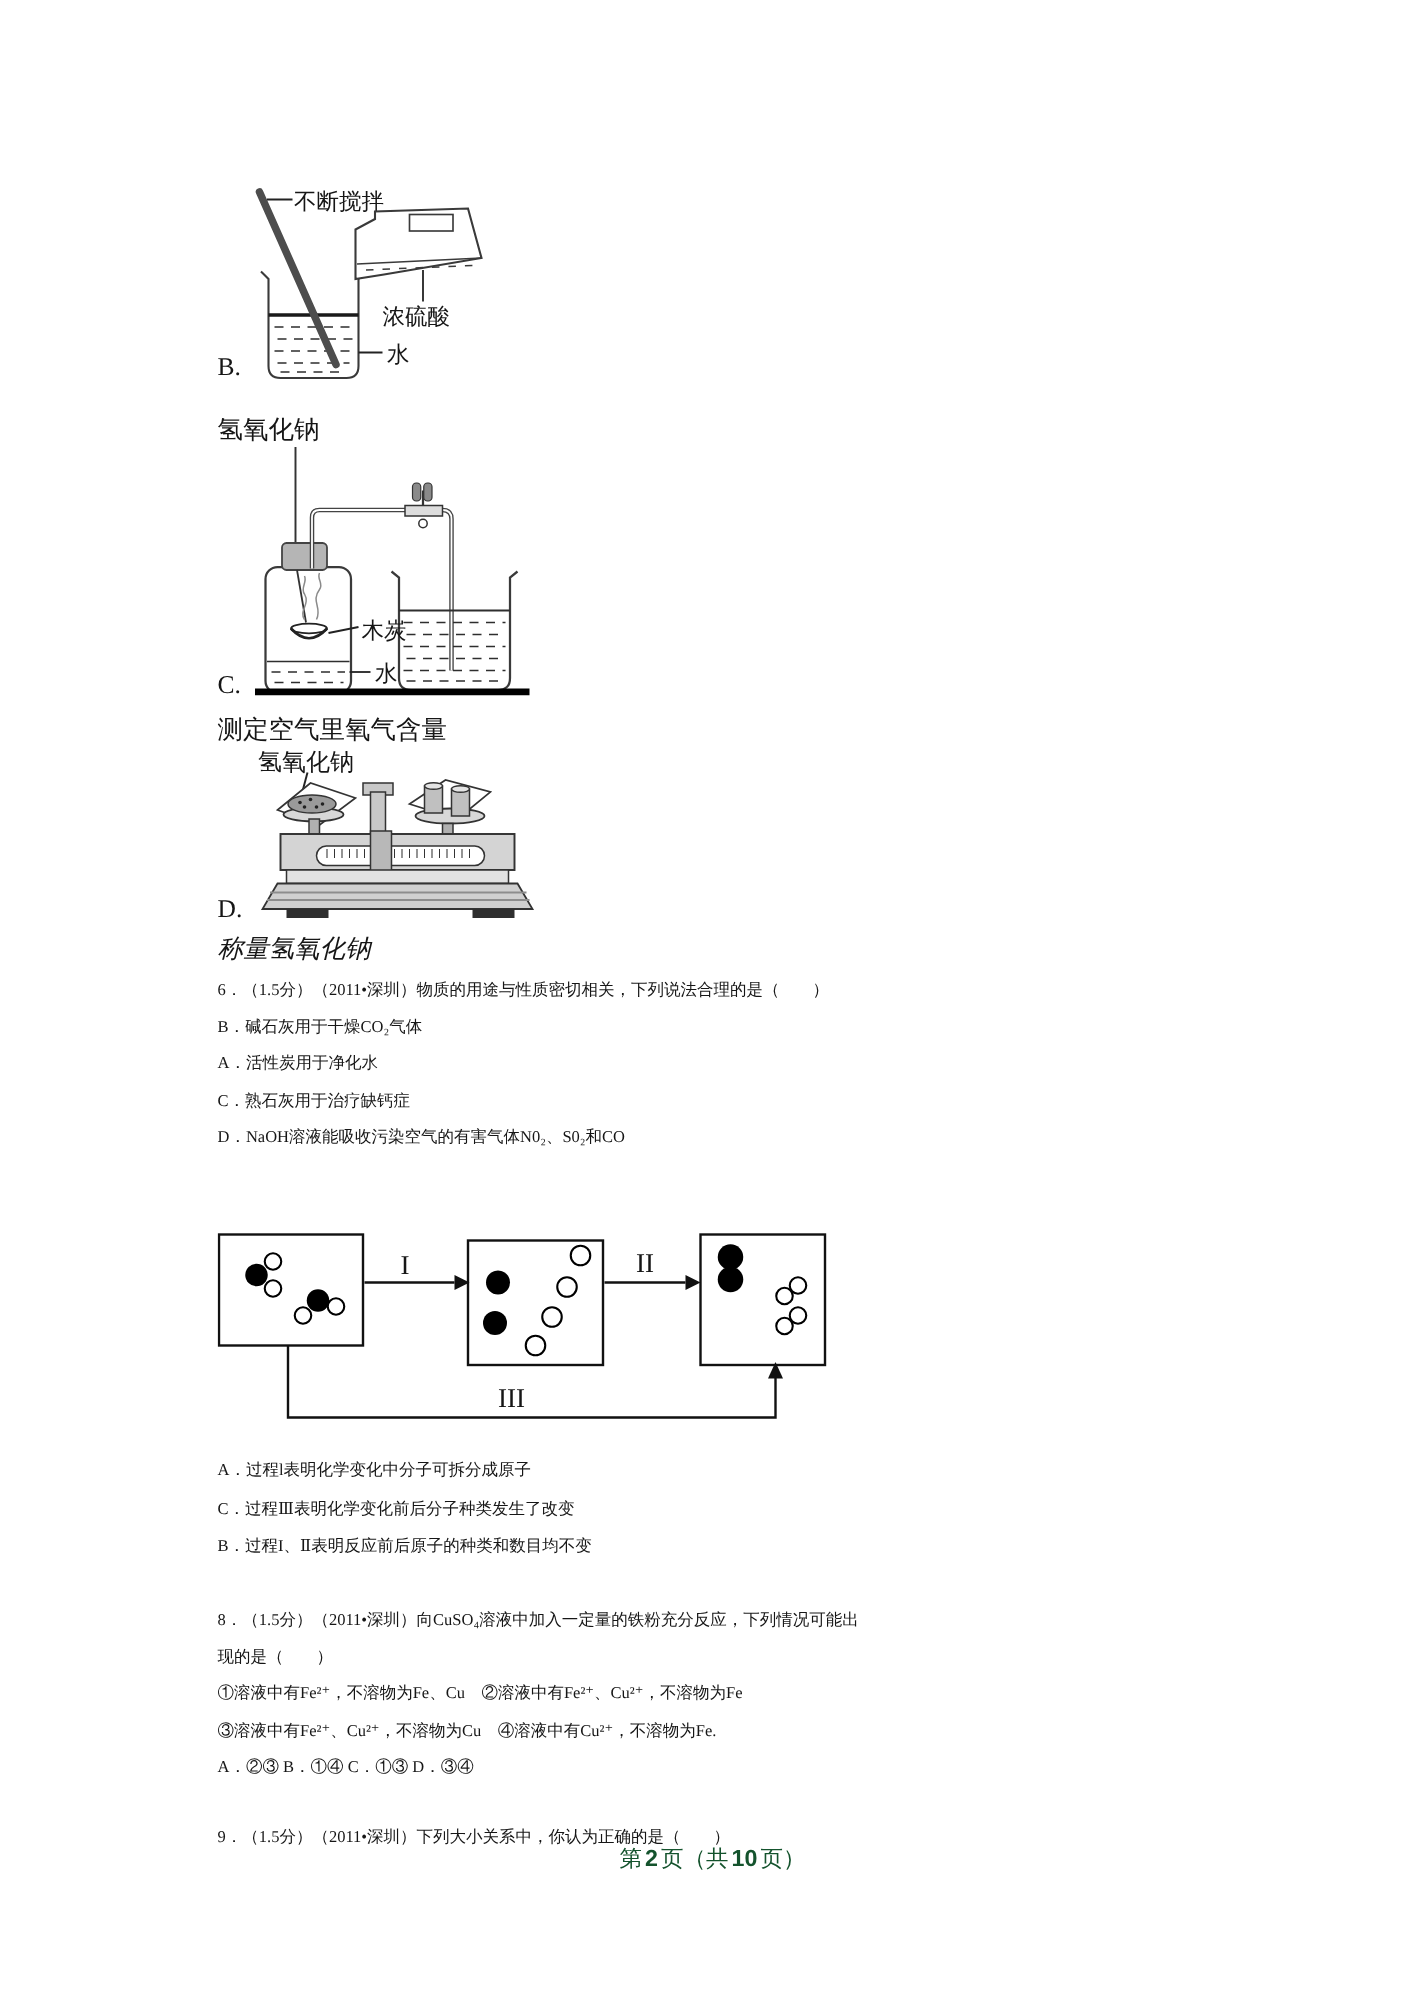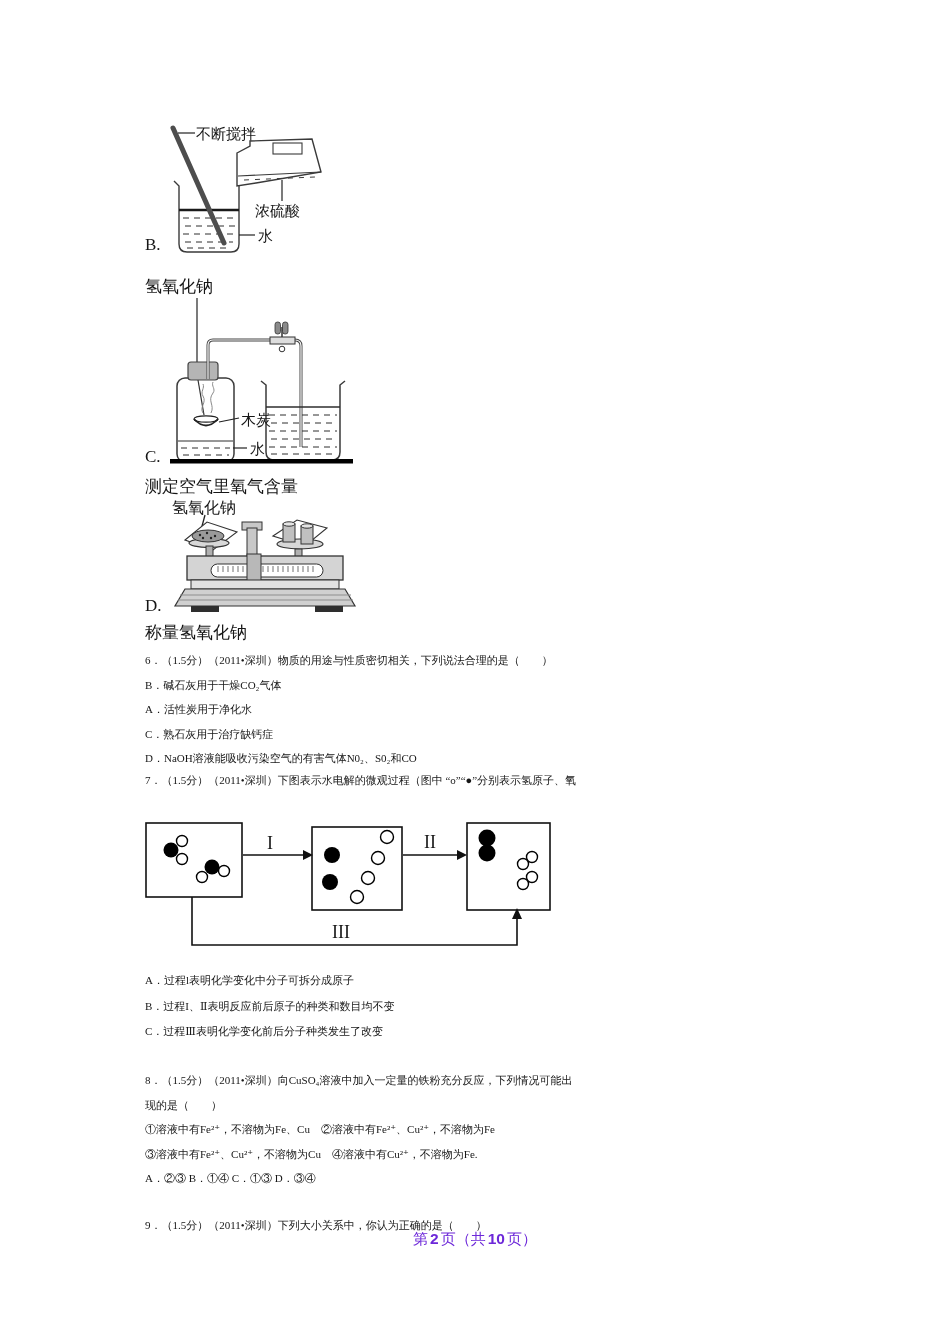--- a/index.html
+++ b/index.html
@@ -6,21 +6,21 @@
   .page{position:relative;width:852px;height:1344px;background:#ffffff;overflow:hidden;
         font-family:"Liberation Serif","DejaVu Serif",serif;color:#161616;}
   .tblock{position:absolute;left:145px;width:678px;font-size:11px;}
   .tblock .ln{white-space:pre;}
   .lh245 .ln{line-height:24.5px;height:24.5px;}
   .lh24 .ln{line-height:24px;height:24px;}
   .lh255 .ln{line-height:25.5px;height:25.5px;}
   .cap{position:absolute;left:145px;font-size:17px;line-height:19px;white-space:pre;}
   .dsvg{position:absolute;}
   .footer{position:absolute;top:1230px;left:0;width:950px;text-align:center;
-          font-size:15px;color:#6d28d9;}
+          font-size:15px;color:#14532d;}
   .footer .num{font-family:"Liberation Sans","DejaVu Sans",sans-serif;font-weight:bold;
                font-size:15.5px;margin:0 2px;}
   svg text{font-family:"Liberation Serif","DejaVu Serif",serif;fill:#161616;}
 </style>
 </head>
 <body>
 
 <div class="page">
 
   <svg class="dsvg" style="left:145px;top:113px;" width="192" height="152" viewBox="0 0 192 152">
@@ -159,32 +159,31 @@
     <rect x="102" y="60" width="14" height="28" fill="#b8b8b8" stroke="#333" stroke-width="1"></rect>
     <circle cx="109" cy="91" r="3" fill="#999" stroke="#333" stroke-width="1"></circle>
     <rect x="46" y="86" width="148" height="9" fill="#e2e2e2" stroke="#333" stroke-width="1"></rect>
     <polygon points="40,95 200,95 210,112 30,112" fill="#d0d0d0" stroke="#333" stroke-width="1.2"></polygon>
     <line x1="35" y1="101" x2="206" y2="101" stroke="#8d8d8d" stroke-width="1.2"></line>
     <line x1="33" y1="106" x2="208" y2="106" stroke="#8d8d8d" stroke-width="1.2"></line>
     <rect x="46" y="112" width="28" height="6" fill="#2e2e2e"></rect>
     <rect x="170" y="112" width="28" height="6" fill="#2e2e2e"></rect>
     <text x="0" y="117" font-size="17">D.</text>
   </svg>
-  <div class="cap" style="top:623px;">称量氢氧化钠</div>
+  <div class="cap" style="top:623px;font-style:italic;">称量氢氧化钠</div>
 
   <div class="tblock lh245" style="top:648px;">
     <div class="ln">6．（1.5分）（2011•深圳）物质的用途与性质密切相关，下列说法合理的是（　　）</div>
     <div class="ln">B．碱石灰用于干燥CO₂气体</div>
     <div class="ln">A．活性炭用于净化水</div>
     <div class="ln">C．熟石灰用于治疗缺钙症</div>
     <div class="ln">D．NaOH溶液能吸收污染空气的有害气体N0₂、S0₂和CO</div>
   </div>
 
   <div class="tblock lh24" style="top:768px;">
-    <div class="ln">7．（1.5分）（2011•深圳）下图表示水电解的微观过程（图中 “o”“●”分别表示氢原子、氧</div>
   </div>
 
   <svg class="dsvg" style="left:145px;top:820px;" width="420" height="135" viewBox="0 0 420 135">
     <rect x="1" y="3" width="96" height="74" fill="#fff" stroke="#111" stroke-width="1.6"></rect>
     <rect x="167" y="7" width="90" height="83" fill="#fff" stroke="#111" stroke-width="1.6"></rect>
     <rect x="322" y="3" width="83" height="87" fill="#fff" stroke="#111" stroke-width="1.6"></rect>
 
     <g>
       <circle cx="26" cy="30" r="7.5" fill="#000"></circle>
       <circle cx="37" cy="21" r="5.5" fill="#fff" stroke="#000" stroke-width="1.4"></circle>
@@ -218,22 +217,22 @@
     <polygon points="312,30 312,40 322,35" fill="#111"></polygon>
     <polyline points="47,77 47,125 372,125 372,94" fill="none" stroke="#111" stroke-width="1.6"></polyline>
     <polygon points="367,99 377,99 372,88" fill="#111"></polygon>
     <text x="122" y="29" font-size="18">I</text>
     <text x="279" y="28" font-size="18">II</text>
     <text x="187" y="118" font-size="18">III</text>
   </svg>
 
   <div class="tblock lh255" style="top:968px;">
     <div class="ln">A．过程l表明化学变化中分子可拆分成原子</div>
+    <div class="ln">C．过程Ⅲ表明化学变化前后分子种类发生了改变</div>
     <div class="ln">B．过程I、Ⅱ表明反应前后原子的种类和数目均不变</div>
-    <div class="ln">C．过程Ⅲ表明化学变化前后分子种类发生了改变</div>
   </div>
 
   <div class="tblock lh245" style="top:1068px;">
     <div class="ln">8．（1.5分）（2011•深圳）向CuSO₄溶液中加入一定量的铁粉充分反应，下列情况可能出</div>
     <div class="ln">现的是（　　）</div>
     <div class="ln">①溶液中有Fe²⁺，不溶物为Fe、Cu　②溶液中有Fe²⁺、Cu²⁺，不溶物为Fe</div>
     <div class="ln">③溶液中有Fe²⁺、Cu²⁺，不溶物为Cu　④溶液中有Cu²⁺，不溶物为Fe.</div>
     <div class="ln">A．②③ B．①④ C．①③ D．③④</div>
   </div>
 

